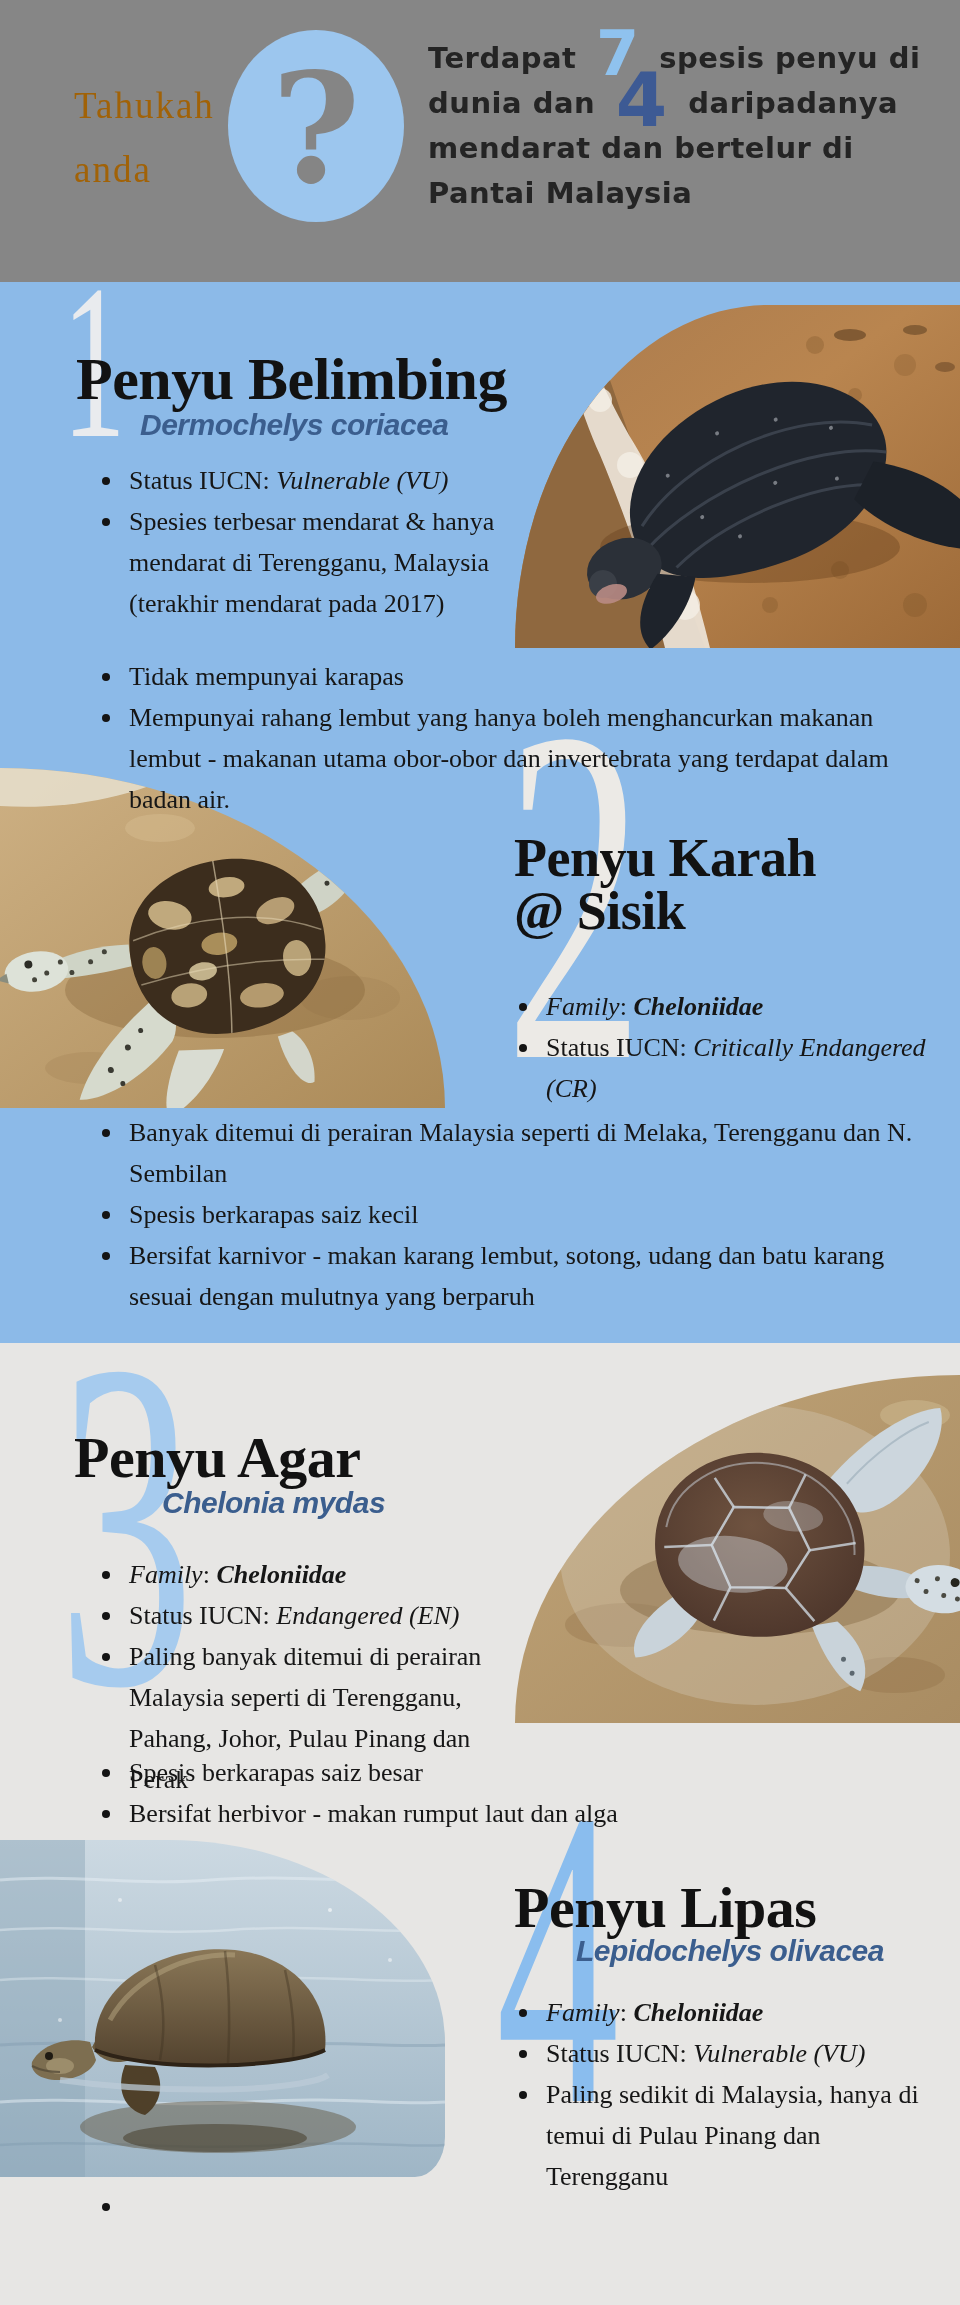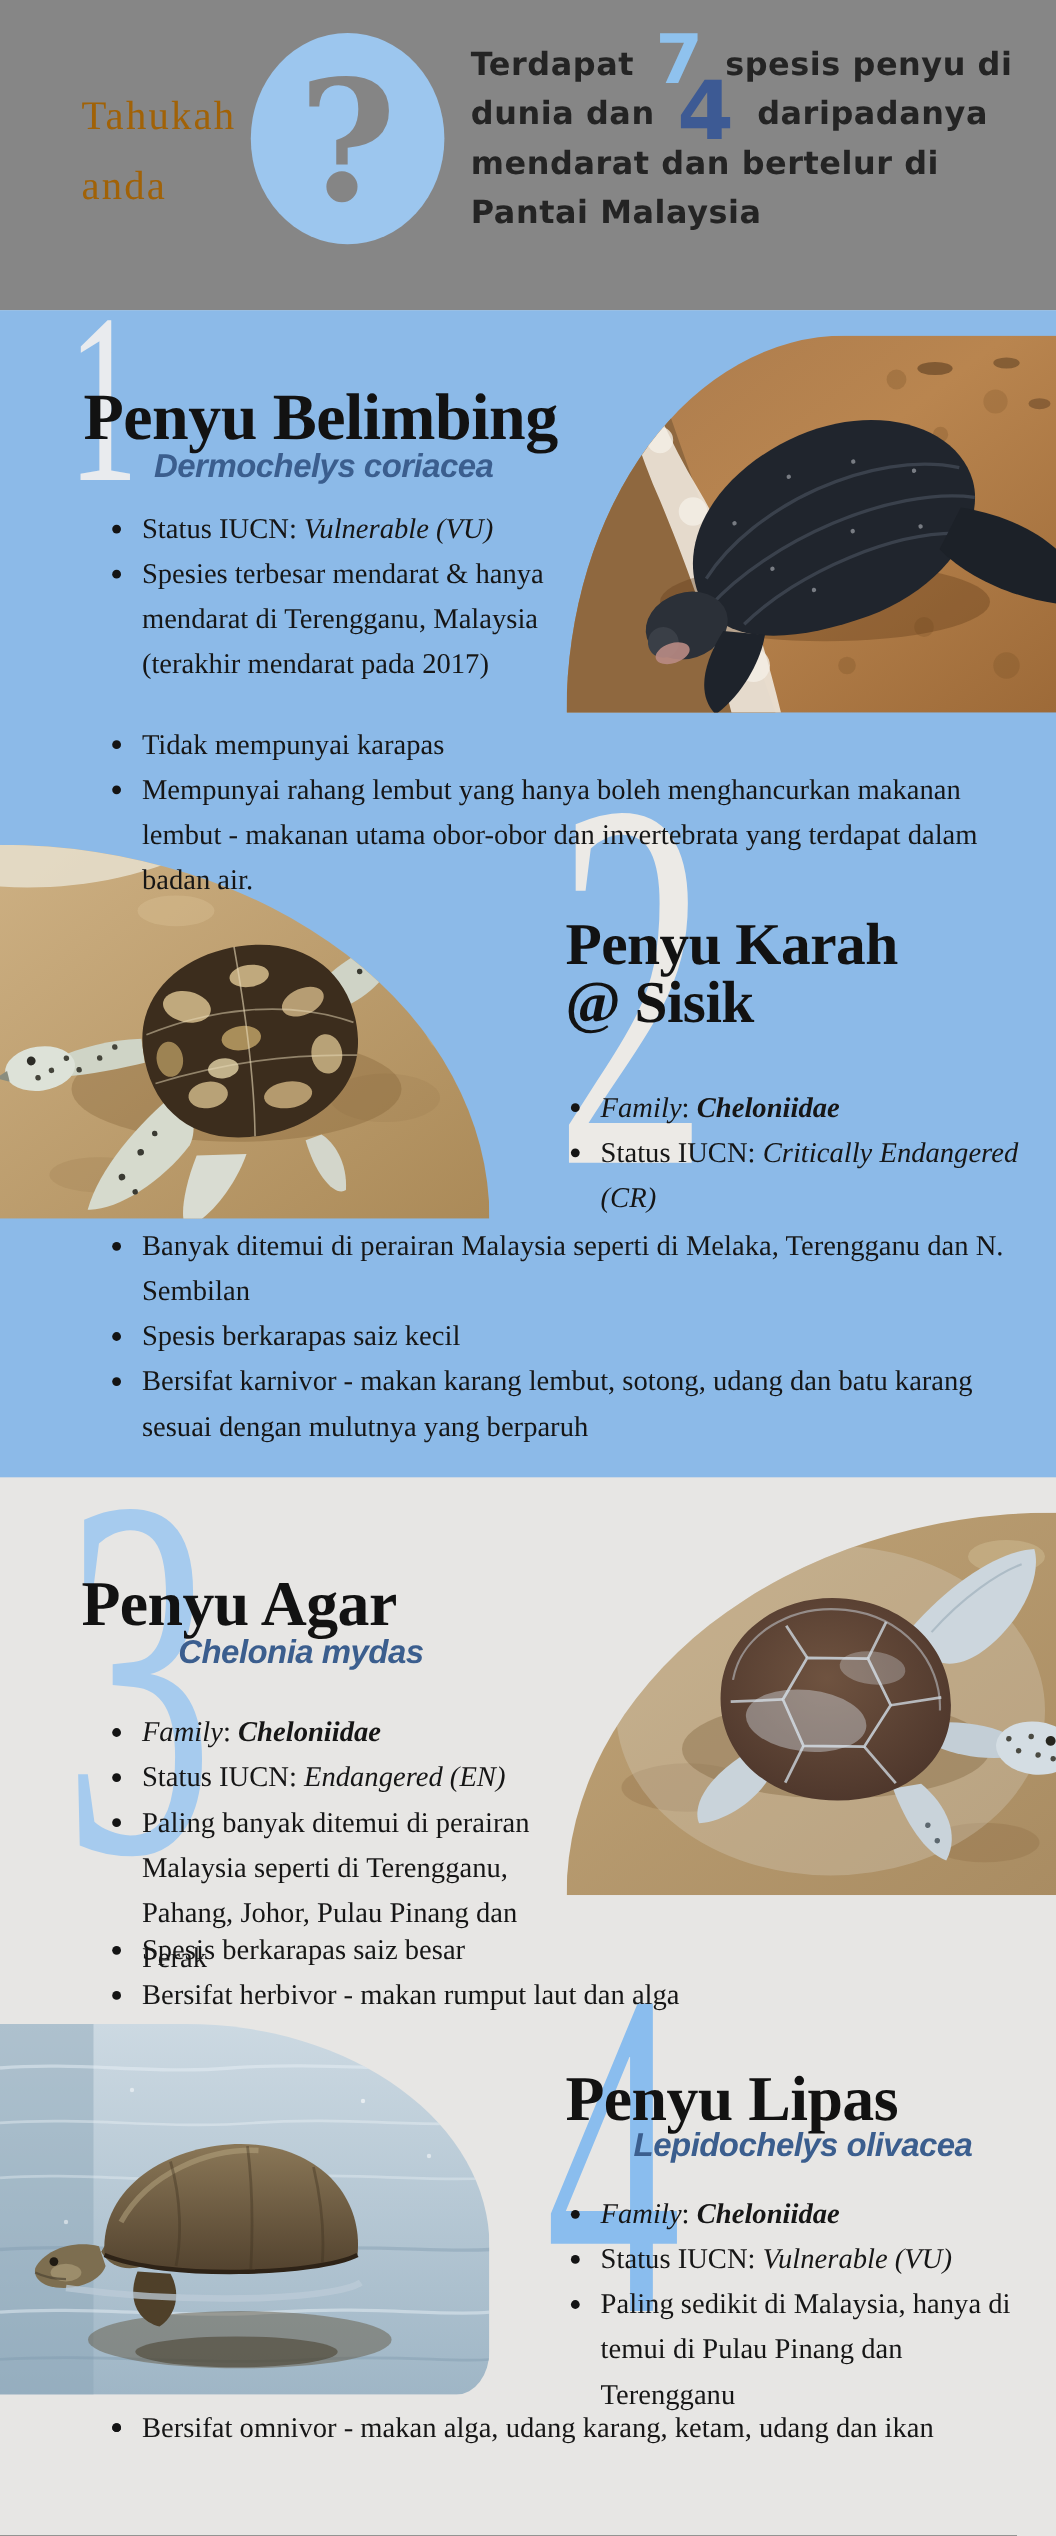--- a/index.html
+++ b/index.html
@@ -308,16 +308,15 @@
         <circle cx="120" cy="60" r="2" fill="#ffffff" opacity=".5"></circle>
     </svg>
   </div>
   <div class="facts f4n">
       <div class="bullet"><span class="dot"></span><span><span class="seg-i">Family</span><span class="seg-n">: </span><span class="seg-bi">Cheloniidae</span></span></div>
       <div class="bullet"><span class="dot"></span><span><span class="seg-n">Status IUCN: </span><span class="seg-i">Vulnerable (VU)</span></span></div>
       <div class="bullet"><span class="dot"></span><span><span class="seg-n">Paling sedikit di Malaysia, hanya di temui di Pulau Pinang dan Terengganu</span></span></div>
     </div>
   <div class="facts f4w">
       <div class="bullet"><span class="dot"></span></div>
-      <div class="bullet"><span class="dot"></span><span><span class="seg-n">Bersifat omnivor - makan alga, udang karang, ketam, udang dan ikan</span></span></div>
     </div>
 
 </div>
 
 </body></html>

